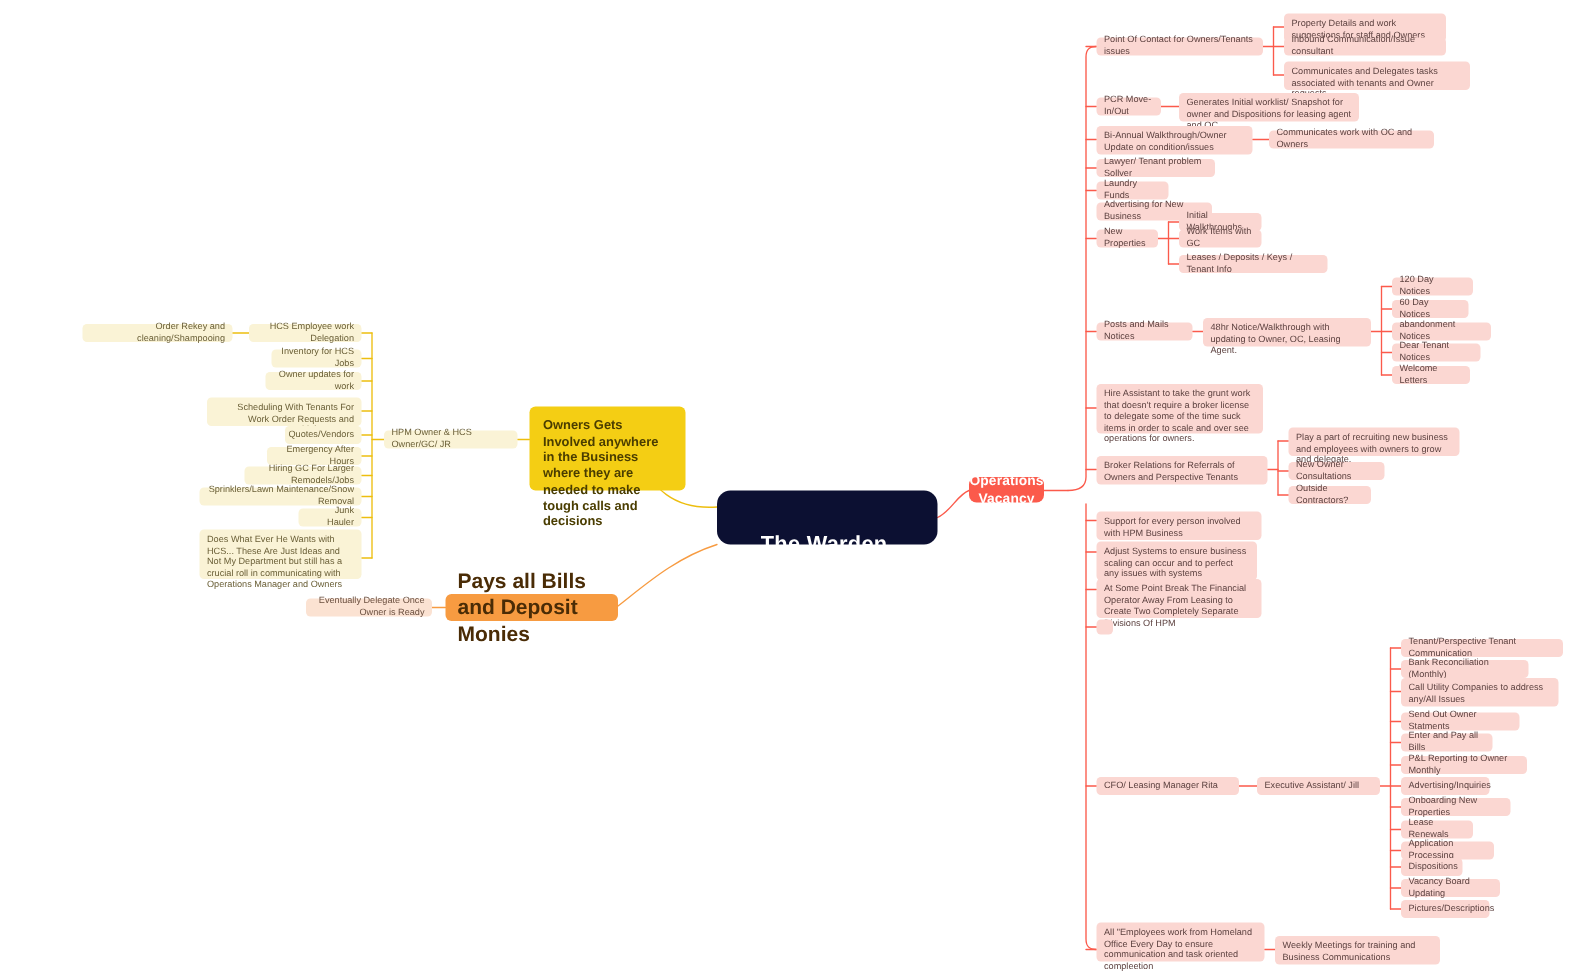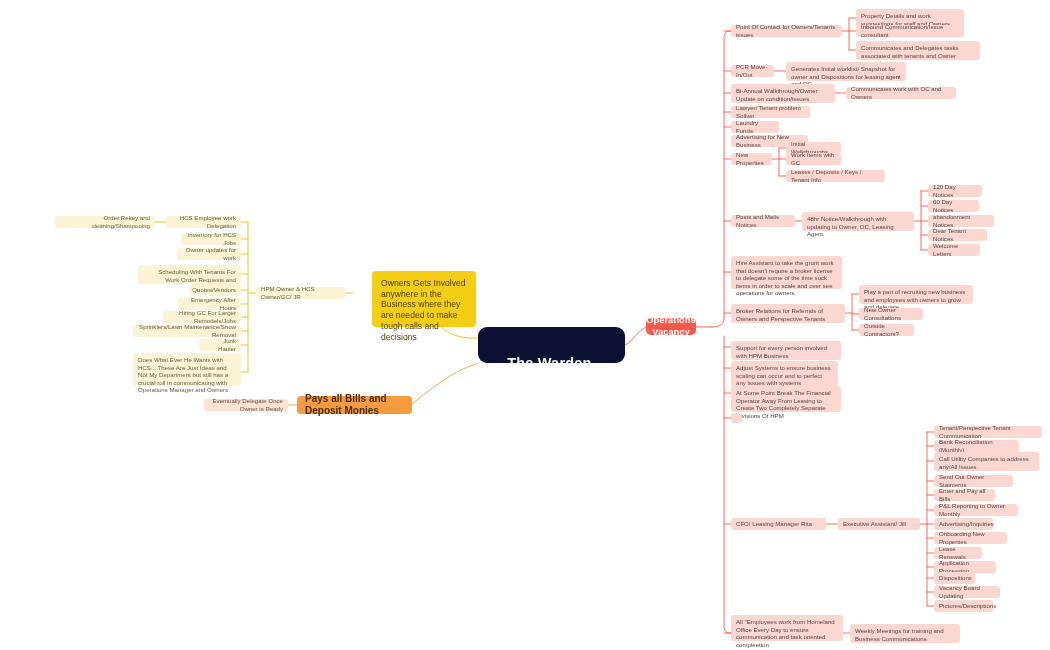--- a/index.html
+++ b/index.html
@@ -41,36 +41,35 @@
   .pink{
     background:#FBD7D2;color:#5d4240;
     font-size:6.1px;font-weight:400;
     padding:3px 5px;
     border-radius:3px;
   }
 
   
   .yellow-main{
     background:#F4CE14;color:#4a3d00;
-    font-size:8.6px;font-weight:400;
+    font-size:8.6px;font-weight:700;
     padding:7px 9px;border-radius:4px;
     align-items:flex-start;
-    margin-left:19px;
   }
   .cream{
     background:#FAF3D6;color:#6b6038;
     font-size:6.1px;font-weight:400;
     padding:3px 5px;border-radius:3px;
   }
   .cream.r{justify-content:flex-end;text-align:right;}
 
   
   .orange-main{
     background:#F79B41;color:#4a2c06;
-    font-size:10px;font-weight:700;
+    font-size:14px;font-weight:700;
     padding:4px 8px;border-radius:4px;
   }
   .peach{
     background:#FBE2D2;color:#6b5040;
     font-size:6.1px;font-weight:400;
     padding:3px 5px;border-radius:3px;
     justify-content:flex-end;text-align:right;
   }
   .top{align-items:flex-start;}
 </style>

